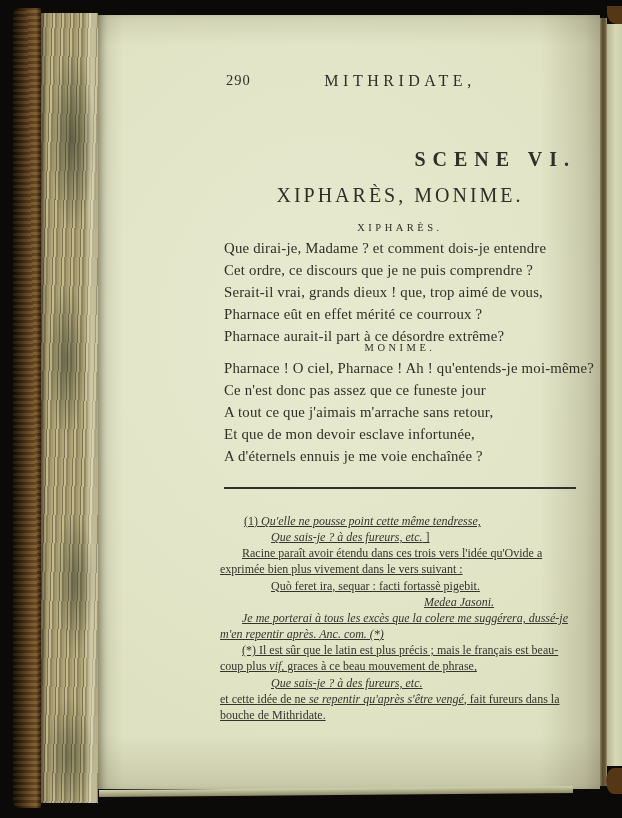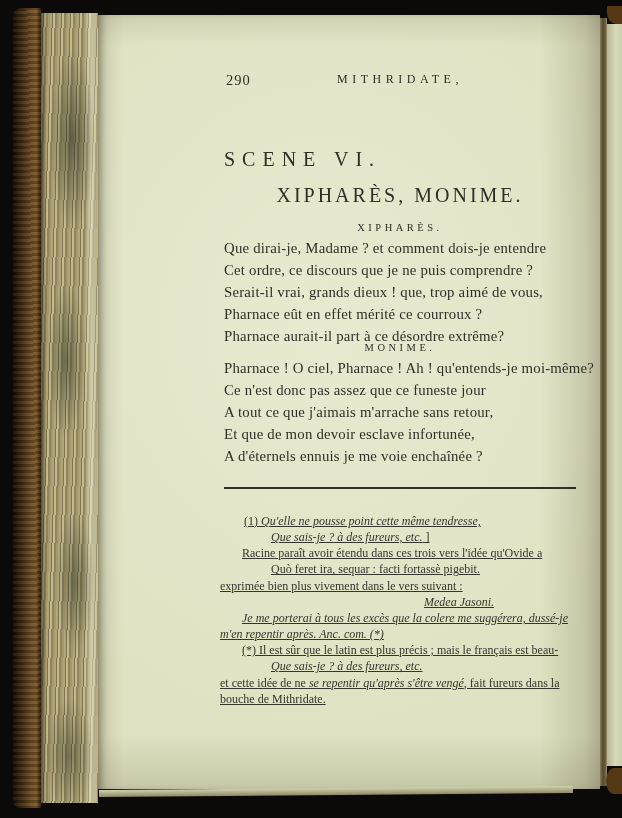--- a/index.html
+++ b/index.html
@@ -57,30 +57,30 @@
   #text-block{
     position:absolute;left:126px;top:0;width:352px;height:602px;
     color:#2e2f27;
   }
   #text-block .abs{position:absolute;left:0;width:100%;}
 
   #header-row{top:57px;font-size:14.5px;}
   #page-number{position:absolute;left:2px;top:0;letter-spacing:1px;}
   #running-title{
     position:absolute;left:50%;transform:translateX(-50%);
-    font-size:12px;letter-spacing:4.5px;white-space:nowrap;
+    font-size:16px;letter-spacing:4.5px;white-space:nowrap;
   }
 
   .verse-line{white-space:nowrap;font-size:14.8px;line-height:22px;letter-spacing:0.2px;}
   #opening-verse{top:86px;}
   #speech-1-lines{top:222px;}
   #speech-2-lines{top:342px;line-height:22.4px;}
 
   #scene-heading{
-    top:133px;margin:0;text-align:left;font-weight:normal;
+    top:133px;margin:0;text-align:right;font-weight:bold;
     font-size:20px;letter-spacing:7px;white-space:nowrap;
   }
   #scene-characters{
     top:169px;margin:0;text-align:center;font-weight:normal;
     font-size:20px;letter-spacing:3px;white-space:nowrap;
   }
   .speaker{
     text-align:center;font-size:10.5px;letter-spacing:3.5px;white-space:nowrap;
   }
   #speaker-1{top:207px;}
@@ -133,26 +133,27 @@
       <div class="verse-line">Et que de mon devoir esclave infortunée,</div>
       <div class="verse-line">A d'éternels ennuis je me voie enchaînée ?</div>
     </div>
 
     <div id="fn-rule" class="abs"></div>
 
     <div id="footnotes" class="abs">
       <div class="fn-line ind-note"><span>(1) </span><span class="it">Qu'elle ne pousse point cette même tendresse,</span></div>
       <div class="fn-line ind-quote"><span class="it">Que sais-je ? à des fureurs, etc.</span><span> ]</span></div>
       <div class="fn-line ind-para"><span>Racine paraît avoir étendu dans ces trois vers l'idée qu'Ovide a</span></div>
+      <div class="fn-line ind-base"><span>exprimée bien plus vivement dans le vers suivant :</span></div>
       <div class="fn-line ind-quote"><span>Quò feret ira, sequar : facti fortassè pigebit.</span></div>
-      <div class="fn-line ind-base"><span>exprimée bien plus vivement dans le vers suivant :</span></div>
       <div class="fn-line ind-attrib"><span class="it">Medea Jasoni.</span></div>
       <div class="fn-line ind-para"><span class="it">Je me porterai à tous les excès que la colere me suggérera, dussé-je</span></div>
       <div class="fn-line ind-base"><span class="it">m'en repentir après. Anc. com. (*)</span></div>
       <div class="fn-line ind-para"><span>(*) Il est sûr que le latin est plus précis ; mais le français est beau-</span></div>
+      <div class="fn-line ind-base"><span>coup plus </span><span class="it">vif</span><span>, graces à ce beau mouvement de phrase,</span></div>
       <div class="fn-line ind-quote"><span class="it">Que sais-je ? à des fureurs, etc.</span></div>
       <div class="fn-line ind-base"><span>et cette idée de ne </span><span class="it">se repentir qu'après s'être vengé</span><span>, fait fureurs dans la</span></div>
       <div class="fn-line ind-base"><span>bouche de Mithridate.</span></div>
     </div>
 
   </div>
 </div>
 
 <div id="under-edge"></div>
 <div id="gutter"></div>

